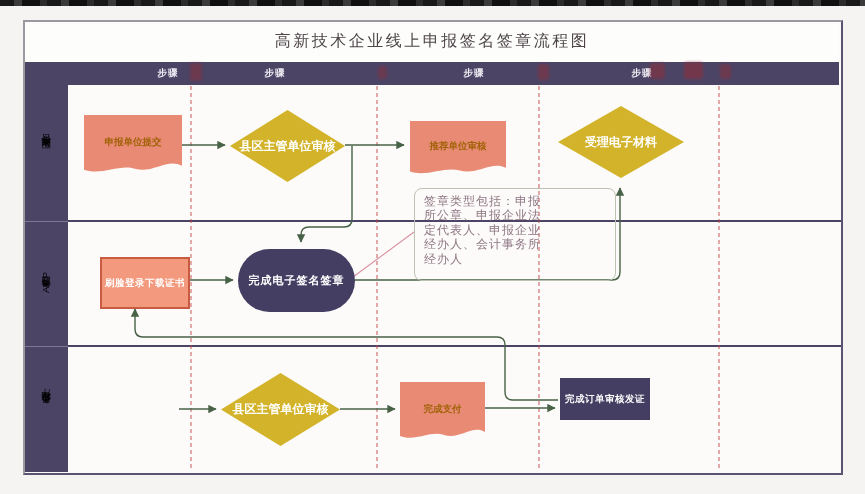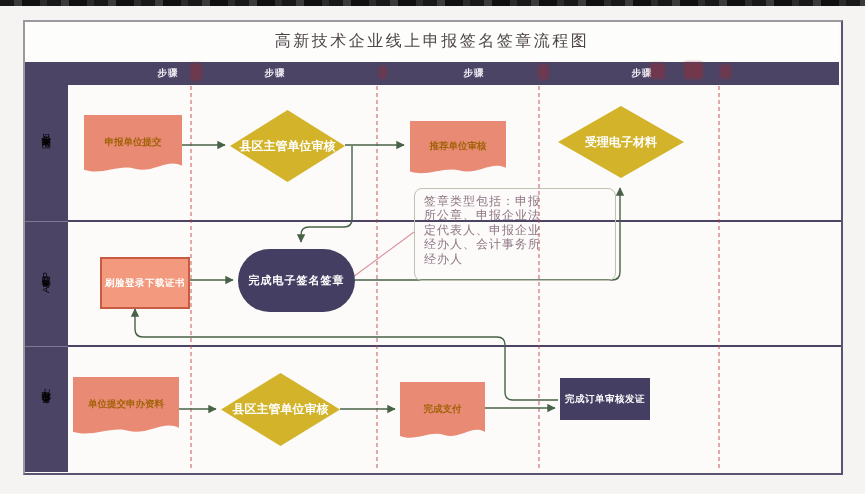--- a/index.html
+++ b/index.html
@@ -131,26 +131,20 @@
     <div>经办人</div>
   </div>
 
   <div class="node orect" style="left:100px;top:257px;width:90px;height:52px;box-sizing:border-box">
     <span>刷脸登录下载证书</span>
   </div>
   <div class="node stadium" style="left:238px;top:249px;width:117px;height:63px">
     <span>完成电子签名签章</span>
   </div>
 
-  <div class="node doc" style="left:73px;top:377px;width:106px;height:63px">
-    <svg viewBox="0 0 100 62" preserveAspectRatio="none">
-      <path d="M0 0 L100 0 L100 50 C85 42 70 58 52 53 C36 48 18 60 0 54 Z" fill="#e98a74"></path>
-    </svg>
-    <span class="lbl">单位提交申办资料</span>
-  </div>
   <div class="node diamond" style="left:221px;top:373px;width:119px;height:73px">
     <span>县区主管单位审核</span>
   </div>
   <div class="node doc" style="left:400px;top:382px;width:85px;height:62px">
     <svg viewBox="0 0 100 62" preserveAspectRatio="none">
       <path d="M0 0 L100 0 L100 50 C85 42 70 58 52 53 C36 48 18 60 0 54 Z" fill="#e98a74"></path>
     </svg>
     <span class="lbl">完成支付</span>
   </div>
   <div class="node pbox" style="left:560px;top:378px;width:90px;height:42px">

